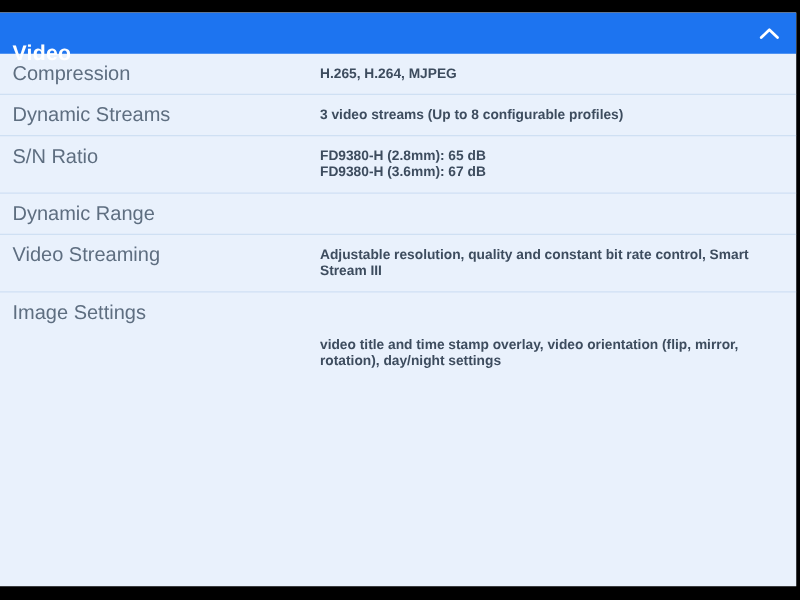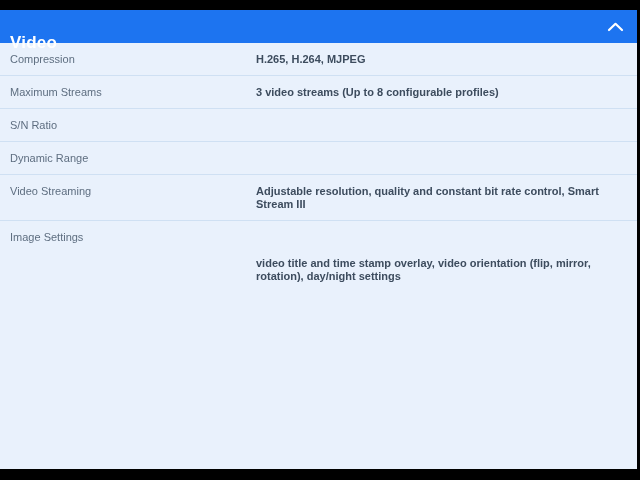--- a/index.html
+++ b/index.html
@@ -26,21 +26,21 @@
   .chevron{display:flex;align-items:center;}
   .spec-table{width:100%;}
   .row{
     display:flex;align-items:flex-start;
     border-bottom:1px solid #cfe0f3;
   }
   .row.last{border-bottom:none;}
   .cell-label{
     flex:0 0 246px;box-sizing:border-box;
     padding:10px 8px 9px 10px;
-    font-size:11px;line-height:13px;color:#5e6e80;
+    font-size:16px;line-height:13px;color:#5e6e80;
   }
   .cell-value{
     width:368px;box-sizing:border-box;
     padding:10px 0 9px 10px;
     font-size:11px;line-height:13px;color:#3d4c5e;font-weight:600;
     white-space:pre-line;
   }
   .group{margin-bottom:8px;}
   .group:last-child{margin-bottom:0;}
   .group-heading{color:#a5aeb9;font-weight:600;font-size:11px;line-height:13px;}
@@ -63,26 +63,28 @@
 
   <div class="spec-table">
 
     <div class="row">
       <div class="cell-label">Compression</div>
       <div class="cell-value">H.265, H.264, MJPEG</div>
     </div>
 
 
     <div class="row">
-      <div class="cell-label">Maximum Streams</div>
+      <div class="cell-label">Dynamic Streams</div>
       <div class="cell-value">3 video streams (Up to 8 configurable profiles)</div>
     </div>
 
     <div class="row">
       <div class="cell-label">S/N Ratio</div>
+      <div class="cell-value">FD9380-H (2.8mm): 65 dB
+FD9380-H (3.6mm): 67 dB</div>
     </div>
 
     <div class="row">
       <div class="cell-label">Dynamic Range</div>
     </div>
 
     <div class="row">
       <div class="cell-label">Video Streaming</div>
       <div class="cell-value">Adjustable resolution, quality and constant bit rate control, Smart Stream III</div>
     </div>

